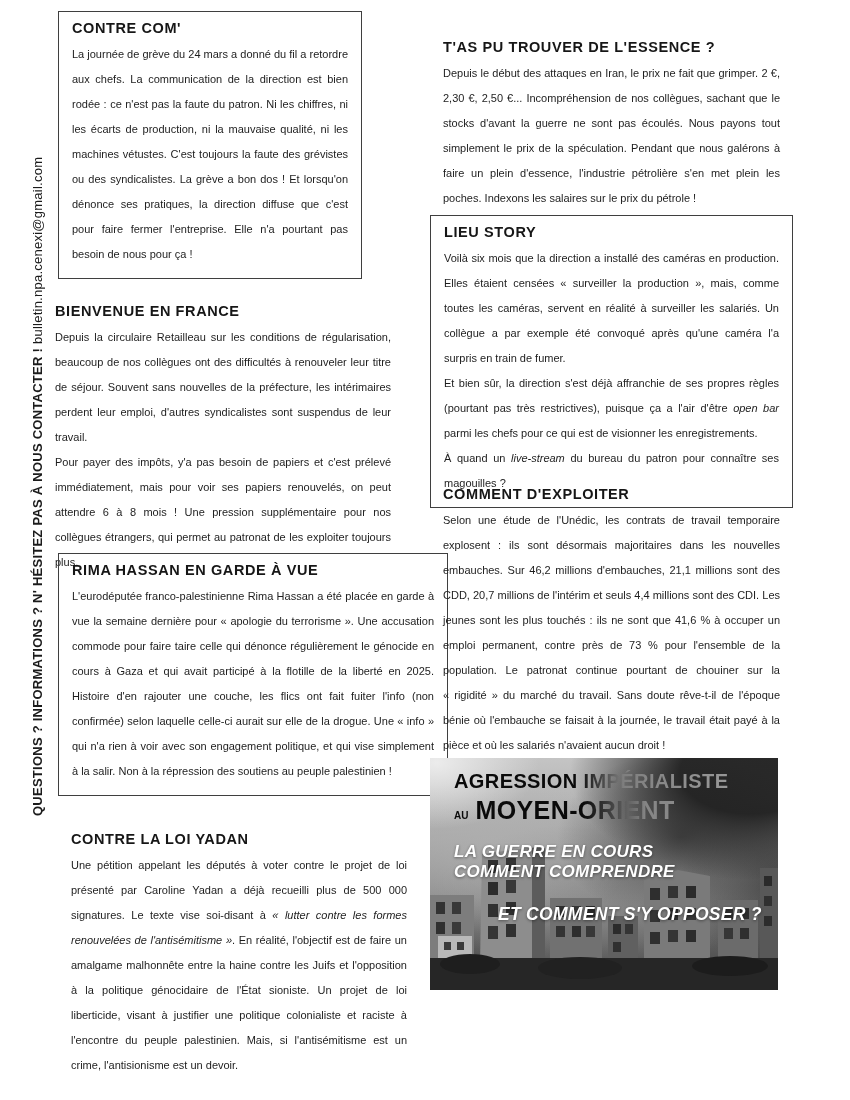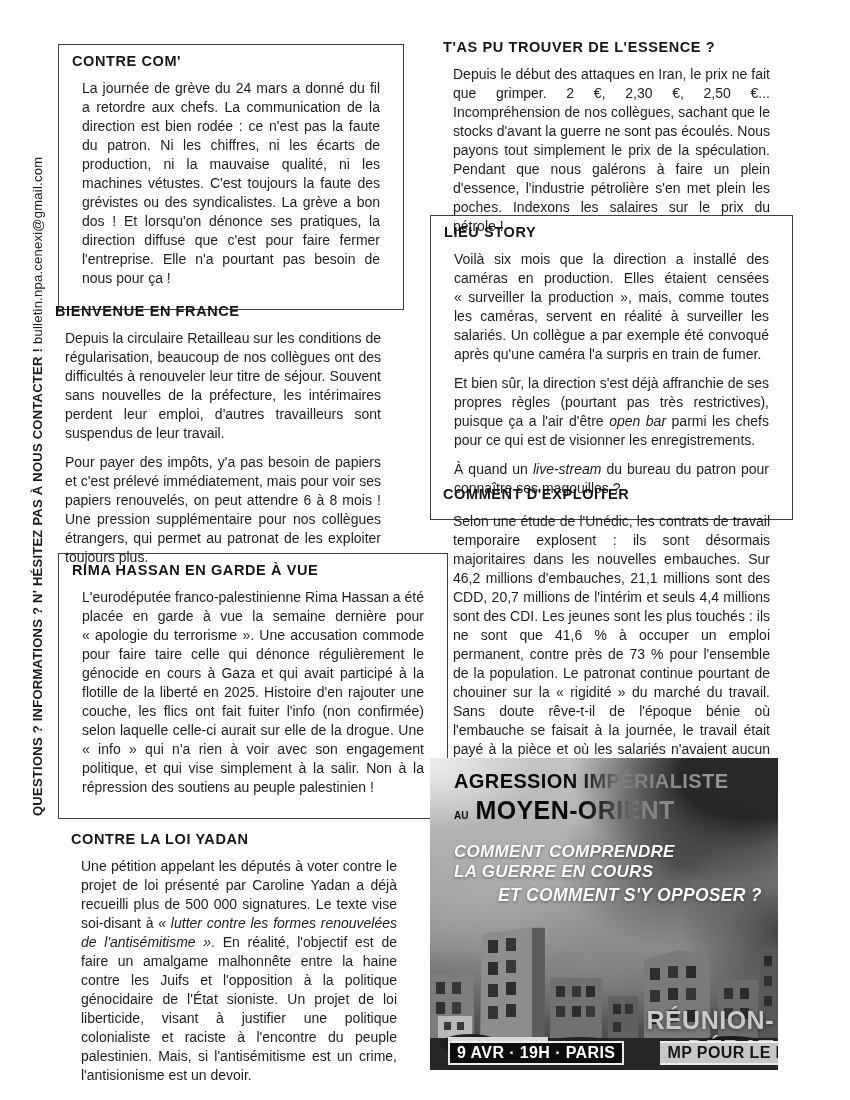--- a/index.html
+++ b/index.html
@@ -14,32 +14,32 @@
            font-size:13px;letter-spacing:.25px;color:#1b1b1b;white-space:nowrap;}
   .contact .cb{font-weight:700;}
   .contact .ce{font-weight:400;}
 
   
   .article{position:absolute;box-sizing:border-box;}
   .article .inner{padding:8px 13px 11px 13px;}
   .boxed{border:1px solid #3f3f3f;}
   .article h2{margin:0 0 6px 0;font-size:14.5px;font-weight:700;
               letter-spacing:.6px;color:#161616;}
-  .article p{margin:10px;font-size:14px;line-height:19px;text-align:justify;color:#1d1d1d;}
-
-  #a0{left:58px;top:44px;width:346px;}
+  .article p{margin:0;font-size:11px;line-height:25px;text-align:justify;color:#1d1d1d;}
+
+  #a0{left:58px;top:11px;width:304px;}
   #a1{left:42px;top:295px;width:362px;}
   #a2{left:58px;top:553px;width:390px;}
   #a3{left:58px;top:823px;width:362px;}
   #a4{left:430px;top:31px;width:363px;}
   #a5{left:430px;top:215px;width:363px;}
   #a6{left:430px;top:478px;width:363px;}
 
   
-  .poster{position:absolute;left:430px;top:758px;width:348px;height:312px;overflow:hidden;
+  .poster{position:absolute;left:430px;top:758px;width:348px;height:232px;overflow:hidden;
     background:
       radial-gradient(ellipse 250px 150px at 92% 6%, rgba(32,32,32,.95) 28%, rgba(32,32,32,0) 72%),
       radial-gradient(ellipse 190px 130px at 72% 34%, rgba(66,66,66,.85), rgba(66,66,66,0) 65%),
       radial-gradient(ellipse 170px 140px at 102% 55%, rgba(52,52,52,.85), rgba(52,52,52,0) 62%),
       radial-gradient(ellipse 170px 110px at 2% 2%, rgba(238,238,238,.95), rgba(238,238,238,0) 60%),
       radial-gradient(ellipse 230px 130px at 18% 42%, rgba(176,176,176,.7), rgba(176,176,176,0) 60%),
       radial-gradient(ellipse 240px 120px at 45% 62%, rgba(138,138,138,.8), rgba(138,138,138,0) 65%),
       linear-gradient(to bottom,#c4c4c4 0%,#a9a9a9 35%,#8b8b8b 60%,#5a5a5a 82%,#3c3c3c 100%);}
   .poster-buildings{position:absolute;left:0;bottom:0;width:100%;height:150px;display:block;}
 
@@ -52,21 +52,21 @@
   @supports ((-webkit-background-clip:text) or (background-clip:text)){
     .grad1{background:linear-gradient(90deg,#0a0a0a 0%,#0a0a0a 45%,#7f7f7f 62%,#989898 100%);
            -webkit-background-clip:text;background-clip:text;color:transparent;}
     .grad2{background:linear-gradient(90deg,#0a0a0a 0%,#0a0a0a 47%,#858585 70%,#929292 100%);
            -webkit-background-clip:text;background-clip:text;color:transparent;}
   }
 
   .poster-sub{position:absolute;left:24px;top:84px;right:4px;
               font-style:italic;font-weight:700;color:#ffffff;font-size:17px;line-height:20px;
               letter-spacing:.3px;text-shadow:0 1px 3px rgba(0,0,0,.45);}
-  .sub3{margin-top:3px;margin-left:44px;font-size:17.5px;}
+  .sub3{margin-top:22px;margin-left:44px;font-size:17.5px;}
 
   .poster-event{position:absolute;left:18px;right:4px;top:248px;display:flex;align-items:center;}
   .event-line{flex:0 0 100px;height:4px;background:#d9d9d9;margin-right:14px;margin-top:8px;}
   .event-name{flex:1;text-align:right;font-size:25px;font-weight:700;letter-spacing:.5px;
               color:#c9c9c9;text-shadow:0 1px 4px rgba(0,0,0,.55);}
 
   .poster-badges{position:absolute;left:18px;top:283px;display:flex;gap:36px;}
   .badge{box-sizing:border-box;height:24px;line-height:20px;font-weight:700;font-size:16px;
          letter-spacing:.4px;padding:0 7px;border:2px solid #ececec;white-space:nowrap;}
   .badge-dt{background:#0d0d0d;color:#ffffff;}
@@ -85,21 +85,21 @@
   <article id="a0" class="article boxed">
     <div class="inner">
       <h2>CONTRE COM'</h2>
       <p><span>La journée de grève du 24 mars a donné du fil a retordre aux chefs. La communication de la direction est bien rodée&nbsp;: ce n'est pas la faute du patron. Ni les chiffres, ni les écarts de production, ni la mauvaise qualité, ni les machines vétustes. C'est toujours la faute des grévistes ou des syndicalistes. La grève a bon dos&nbsp;! Et lorsqu'on dénonce ses pratiques, la direction diffuse que c'est pour faire fermer l'entreprise. Elle n'a pourtant pas besoin de nous pour ça&nbsp;!</span></p>
     </div>
   </article>
 
   <article id="a1" class="article">
     <div class="inner">
       <h2>BIENVENUE EN FRANCE</h2>
-      <p><span>Depuis la circulaire Retailleau sur les conditions de régularisation, beaucoup de nos collègues ont des difficultés à renouveler leur titre de séjour. Souvent sans nouvelles de la préfecture, les intérimaires perdent leur emploi, d'autres travailleurs sont suspendus de leur travail.</span></p>
+      <p><span>Depuis la circulaire Retailleau sur les conditions de régularisation, beaucoup de nos collègues ont des difficultés à renouveler leur titre de séjour. Souvent sans nouvelles de la préfecture, les intérimaires perdent leur emploi, d'autres syndicalistes sont suspendus de leur travail.</span></p>
       <p><span>Pour payer des impôts, y'a pas besoin de papiers et c'est prélevé immédiatement, mais pour voir ses papiers renouvelés, on peut attendre 6 à 8 mois&nbsp;! Une pression supplémentaire pour nos collègues étrangers, qui permet au patronat de les exploiter toujours plus.</span></p>
     </div>
   </article>
 
   <article id="a2" class="article boxed">
     <div class="inner">
       <h2>RIMA HASSAN EN GARDE À VUE</h2>
       <p><span>L'eurodéputée franco-palestinienne Rima Hassan a été placée en garde à vue la semaine dernière pour «&nbsp;apologie du terrorisme&nbsp;». Une accusation commode pour faire taire celle qui dénonce régulièrement le génocide en cours à Gaza et qui avait participé à la flotille de la liberté en 2025. Histoire d'en rajouter une couche, les flics ont fait fuiter l'info (non confirmée) selon laquelle celle-ci aurait sur elle de la drogue. Une «&nbsp;info&nbsp;» qui n'a rien à voir avec son engagement politique, et qui vise simplement à la salir. Non à la répression des soutiens au peuple palestinien&nbsp;!</span></p>
     </div>
   </article>
@@ -191,22 +191,22 @@
     </svg>
 
     <div class="poster-title">
       <div class="pt1 grad1">AGRESSION IMPÉRIALISTE</div>
       <div class="pt2 grad2">
         <span class="pt2-small">AU</span><span class="pt2-big">MOYEN-ORIENT</span>
       </div>
     </div>
 
     <div class="poster-sub">
+      <div>LA GUERRE EN COURS</div>
       <div>COMMENT COMPRENDRE</div>
-      <div>LA GUERRE EN COURS</div>
       <div class="sub3">ET COMMENT S'Y OPPOSER ?</div>
     </div>
 
     <div class="poster-event">
       <div class="event-line"></div>
       <div class="event-name">RÉUNION-DÉBAT</div>
     </div>
 
     <div class="poster-badges">
       <div class="badge badge-dt">9 AVR · 19H · PARIS</div>

